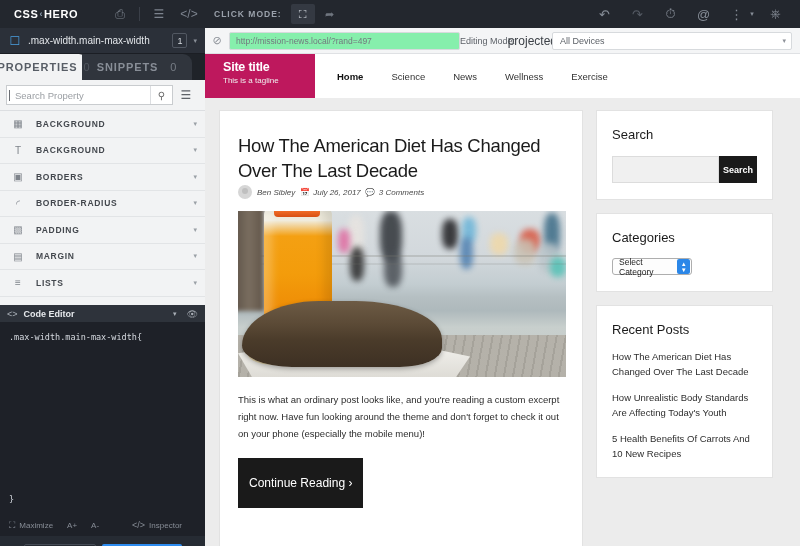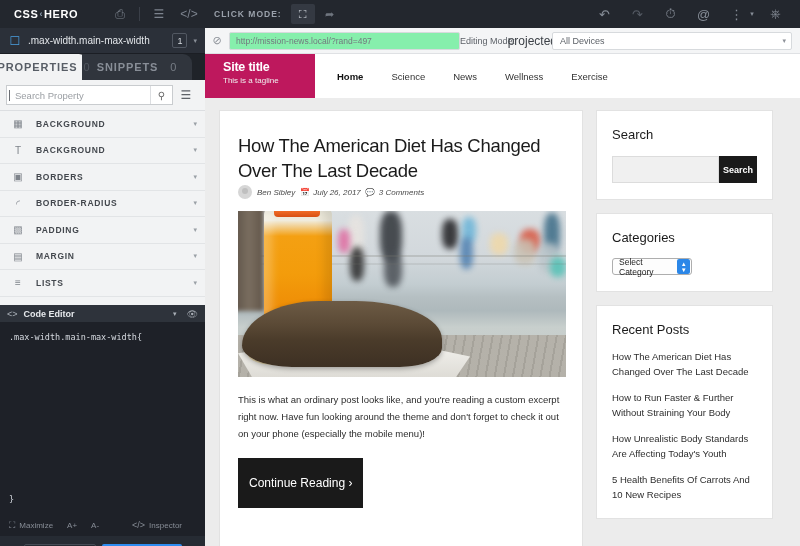--- a/index.html
+++ b/index.html
@@ -567,21 +567,20 @@
                 <span>▲</span>
                 <span>▼</span>
               </span>
           </div>
         </div>
 
         <div class="widget">
           <div class="w-title">Recent Posts</div>
           <div class="rp-list">
             <div class="rp-item">How The American Diet Has Changed Over The Last Decade</div>
-            <div class="rp-item">How to Run Faster &amp; Further Without Straining Your Body</div>
             <div class="rp-item">How Unrealistic Body Standards Are Affecting Today's Youth</div>
             <div class="rp-item">5 Health Benefits Of Carrots And 10 New Recipes</div>
           </div>
         </div>
 
       </div>
     </div>
   </div>
 </div>
 

